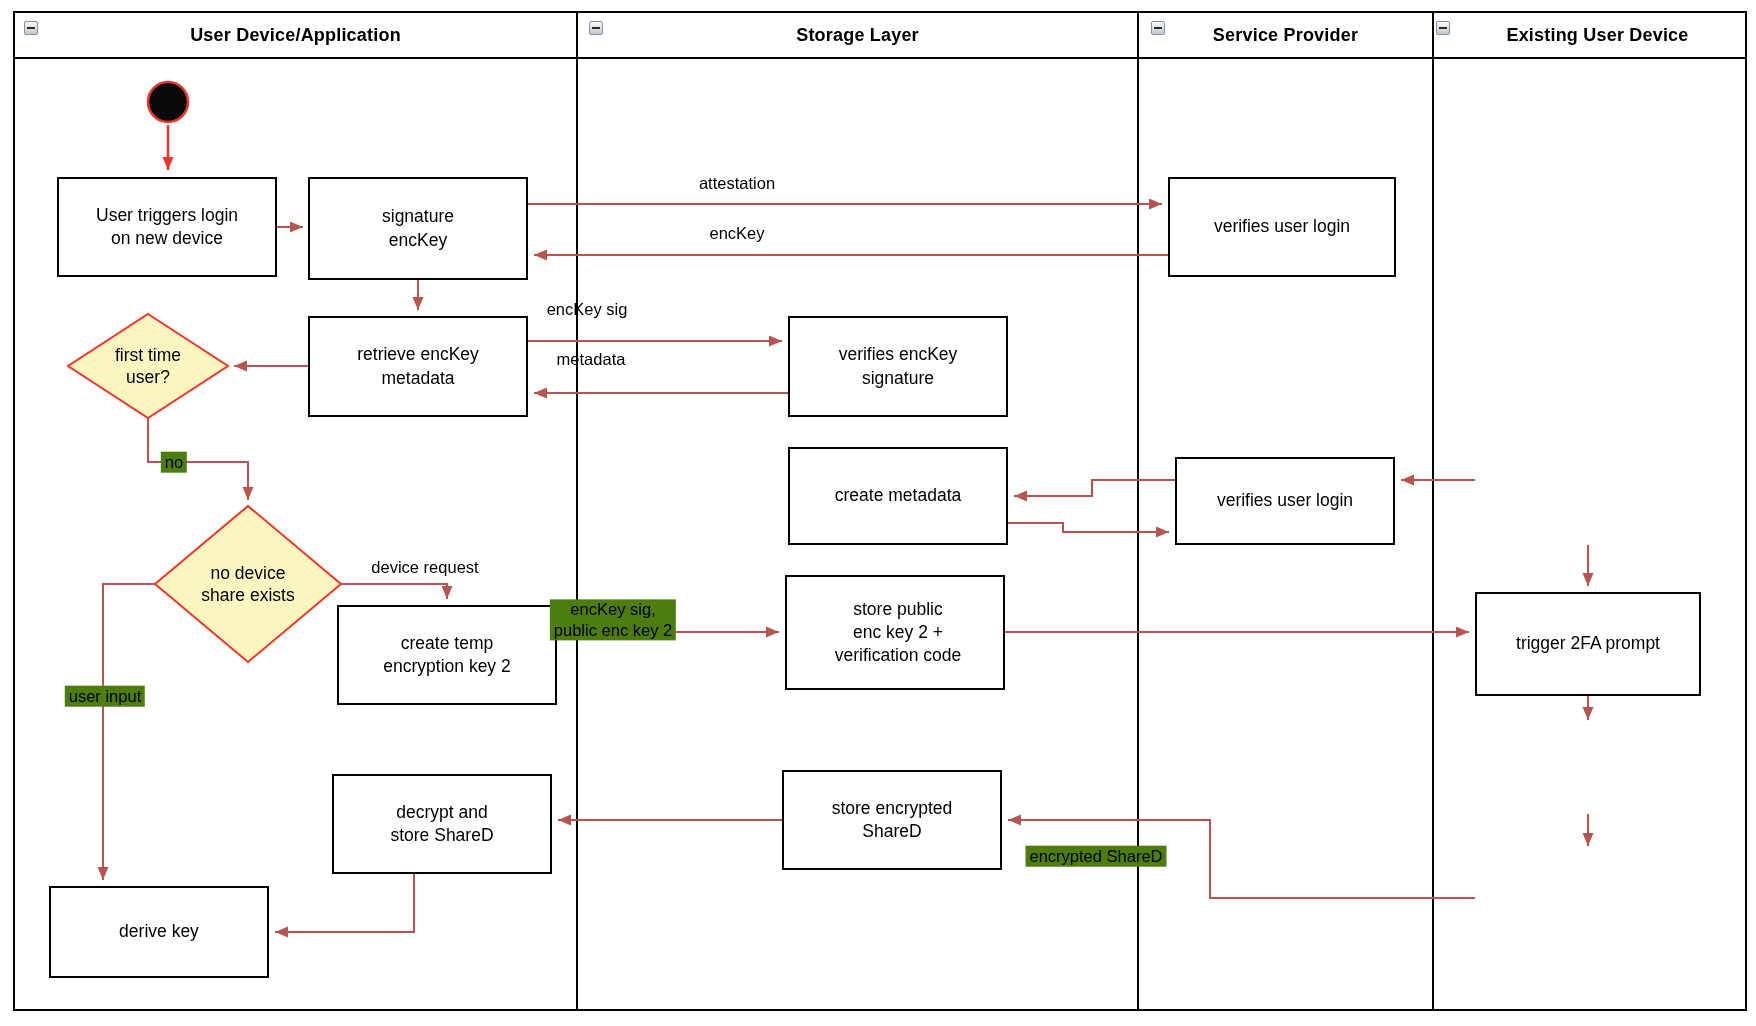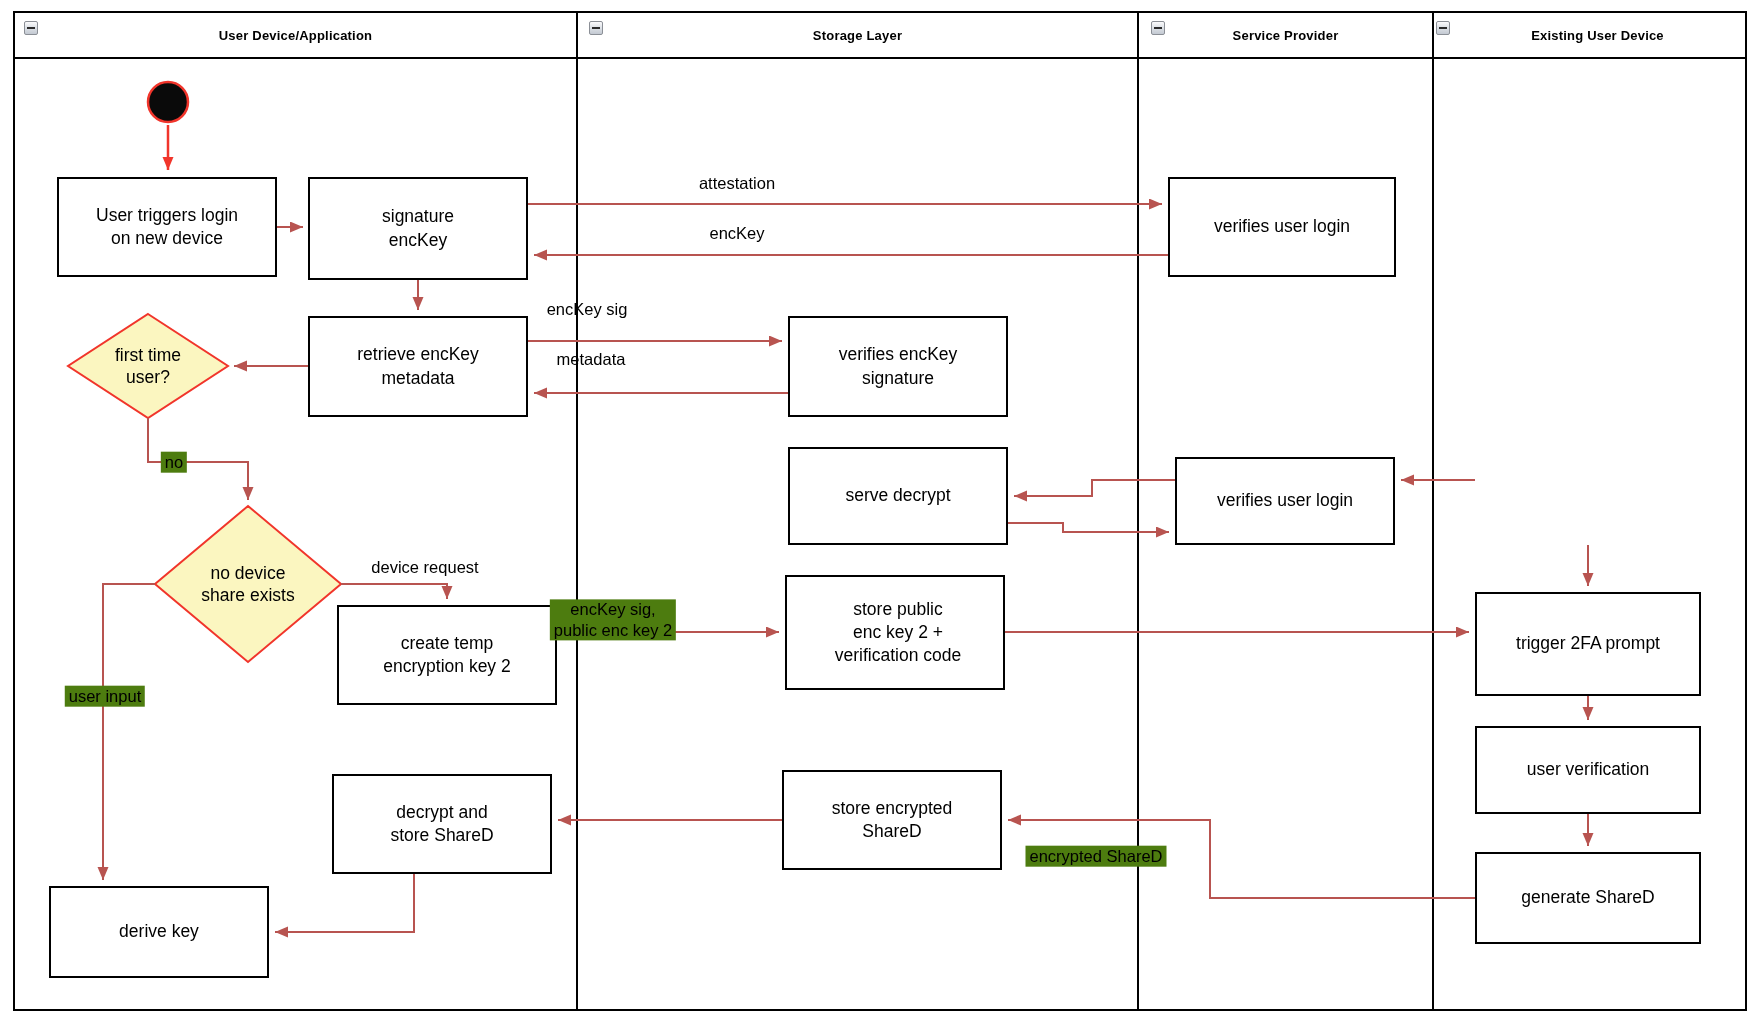--- a/index.html
+++ b/index.html
@@ -1,20 +1,20 @@
 <!DOCTYPE html>
 <html><head>
 <meta charset="utf-8">
 <style>
   html,body { margin:0; padding:0; background:#ffffff; }
   .stage { position:relative; width:1756px; height:1026px; background:#fff;
            font-family:"Liberation Sans", sans-serif; color:#000; overflow:hidden; }
   svg.layer { position:absolute; left:0; top:0; }
   .lane-title { position:absolute; top:12px; height:46px; display:flex; align-items:center;
-                justify-content:center; font-weight:bold; font-size:13px; letter-spacing:.2px; }
+                justify-content:center; font-weight:bold; font-size:18px; letter-spacing:.2px; }
   .collapse { position:absolute; width:14px; height:14px; box-sizing:border-box;
               border:1px solid #8b8f96; border-radius:2px;
               background:linear-gradient(180deg,#fbfbfc 0%,#dfe3e8 45%,#c3c9d2 100%);
               display:flex; align-items:center; justify-content:center; cursor:pointer; }
   .collapse i { display:block; width:8px; height:2px; background:#2b2b2b; }
   .node { position:absolute; box-sizing:border-box; border:2px solid #000; background:#fff;
           display:flex; align-items:center; justify-content:center; text-align:center;
           font-size:17.5px; line-height:1.32; white-space:pre-line; }
   .dlabel { position:absolute; display:flex; align-items:center; justify-content:center;
             text-align:center; font-size:17.5px; line-height:1.28; white-space:pre-line; }
@@ -92,34 +92,32 @@
 
   <div class="node" style="left:57px;  top:177px; width:220px; height:100px;">User triggers login
 on new device</div>
   <div class="node" style="left:308px; top:177px; width:220px; height:103px;">signature
 encKey</div>
   <div class="node" style="left:308px; top:316px; width:220px; height:101px;">retrieve encKey
 metadata</div>
   <div class="node" style="left:1168px;top:177px; width:228px; height:100px;">verifies user login</div>
   <div class="node" style="left:788px; top:316px; width:220px; height:101px;">verifies encKey
 signature</div>
-  <div class="node" style="left:788px; top:447px; width:220px; height:98px;">serve decrypt</div>
+  <div class="node" style="left:788px; top:447px; width:220px; height:98px;">create metadata</div>
   <div class="node" style="left:1175px;top:457px; width:220px; height:88px;">verifies user login</div>
   <div class="node" style="left:337px; top:605px; width:220px; height:100px;">create temp
 encryption key 2</div>
   <div class="node" style="left:785px; top:575px; width:220px; height:115px;padding-left:6px;">store public
 enc key 2 +
 verification code</div>
   <div class="node" style="left:1475px;top:592px; width:226px; height:104px;">trigger 2FA prompt</div>
-  <div class="node" style="left:1475px;top:726px; width:226px; height:88px;">user verification</div>
   <div class="node" style="left:332px; top:774px; width:220px; height:100px;">decrypt and
 store ShareD</div>
   <div class="node" style="left:782px; top:770px; width:220px; height:100px;">store encrypted
 ShareD</div>
-  <div class="node" style="left:1475px;top:852px; width:226px; height:92px;">generate ShareD</div>
   <div class="node" style="left:49px;  top:886px; width:220px; height:92px;">derive key</div>
 
   <div class="dlabel" style="left:78px;  top:330px; width:140px; height:72px;">first time
 user?</div>
   <div class="dlabel" style="left:161px; top:548px; width:174px; height:72px;">no device
 share exists</div>
 
   <div class="elabel" style="left:737px; top:183px;">attestation</div>
   <div class="elabel" style="left:737px; top:233px;">encKey</div>
   <div class="elabel" style="left:587px; top:309px;">encKey sig</div>

